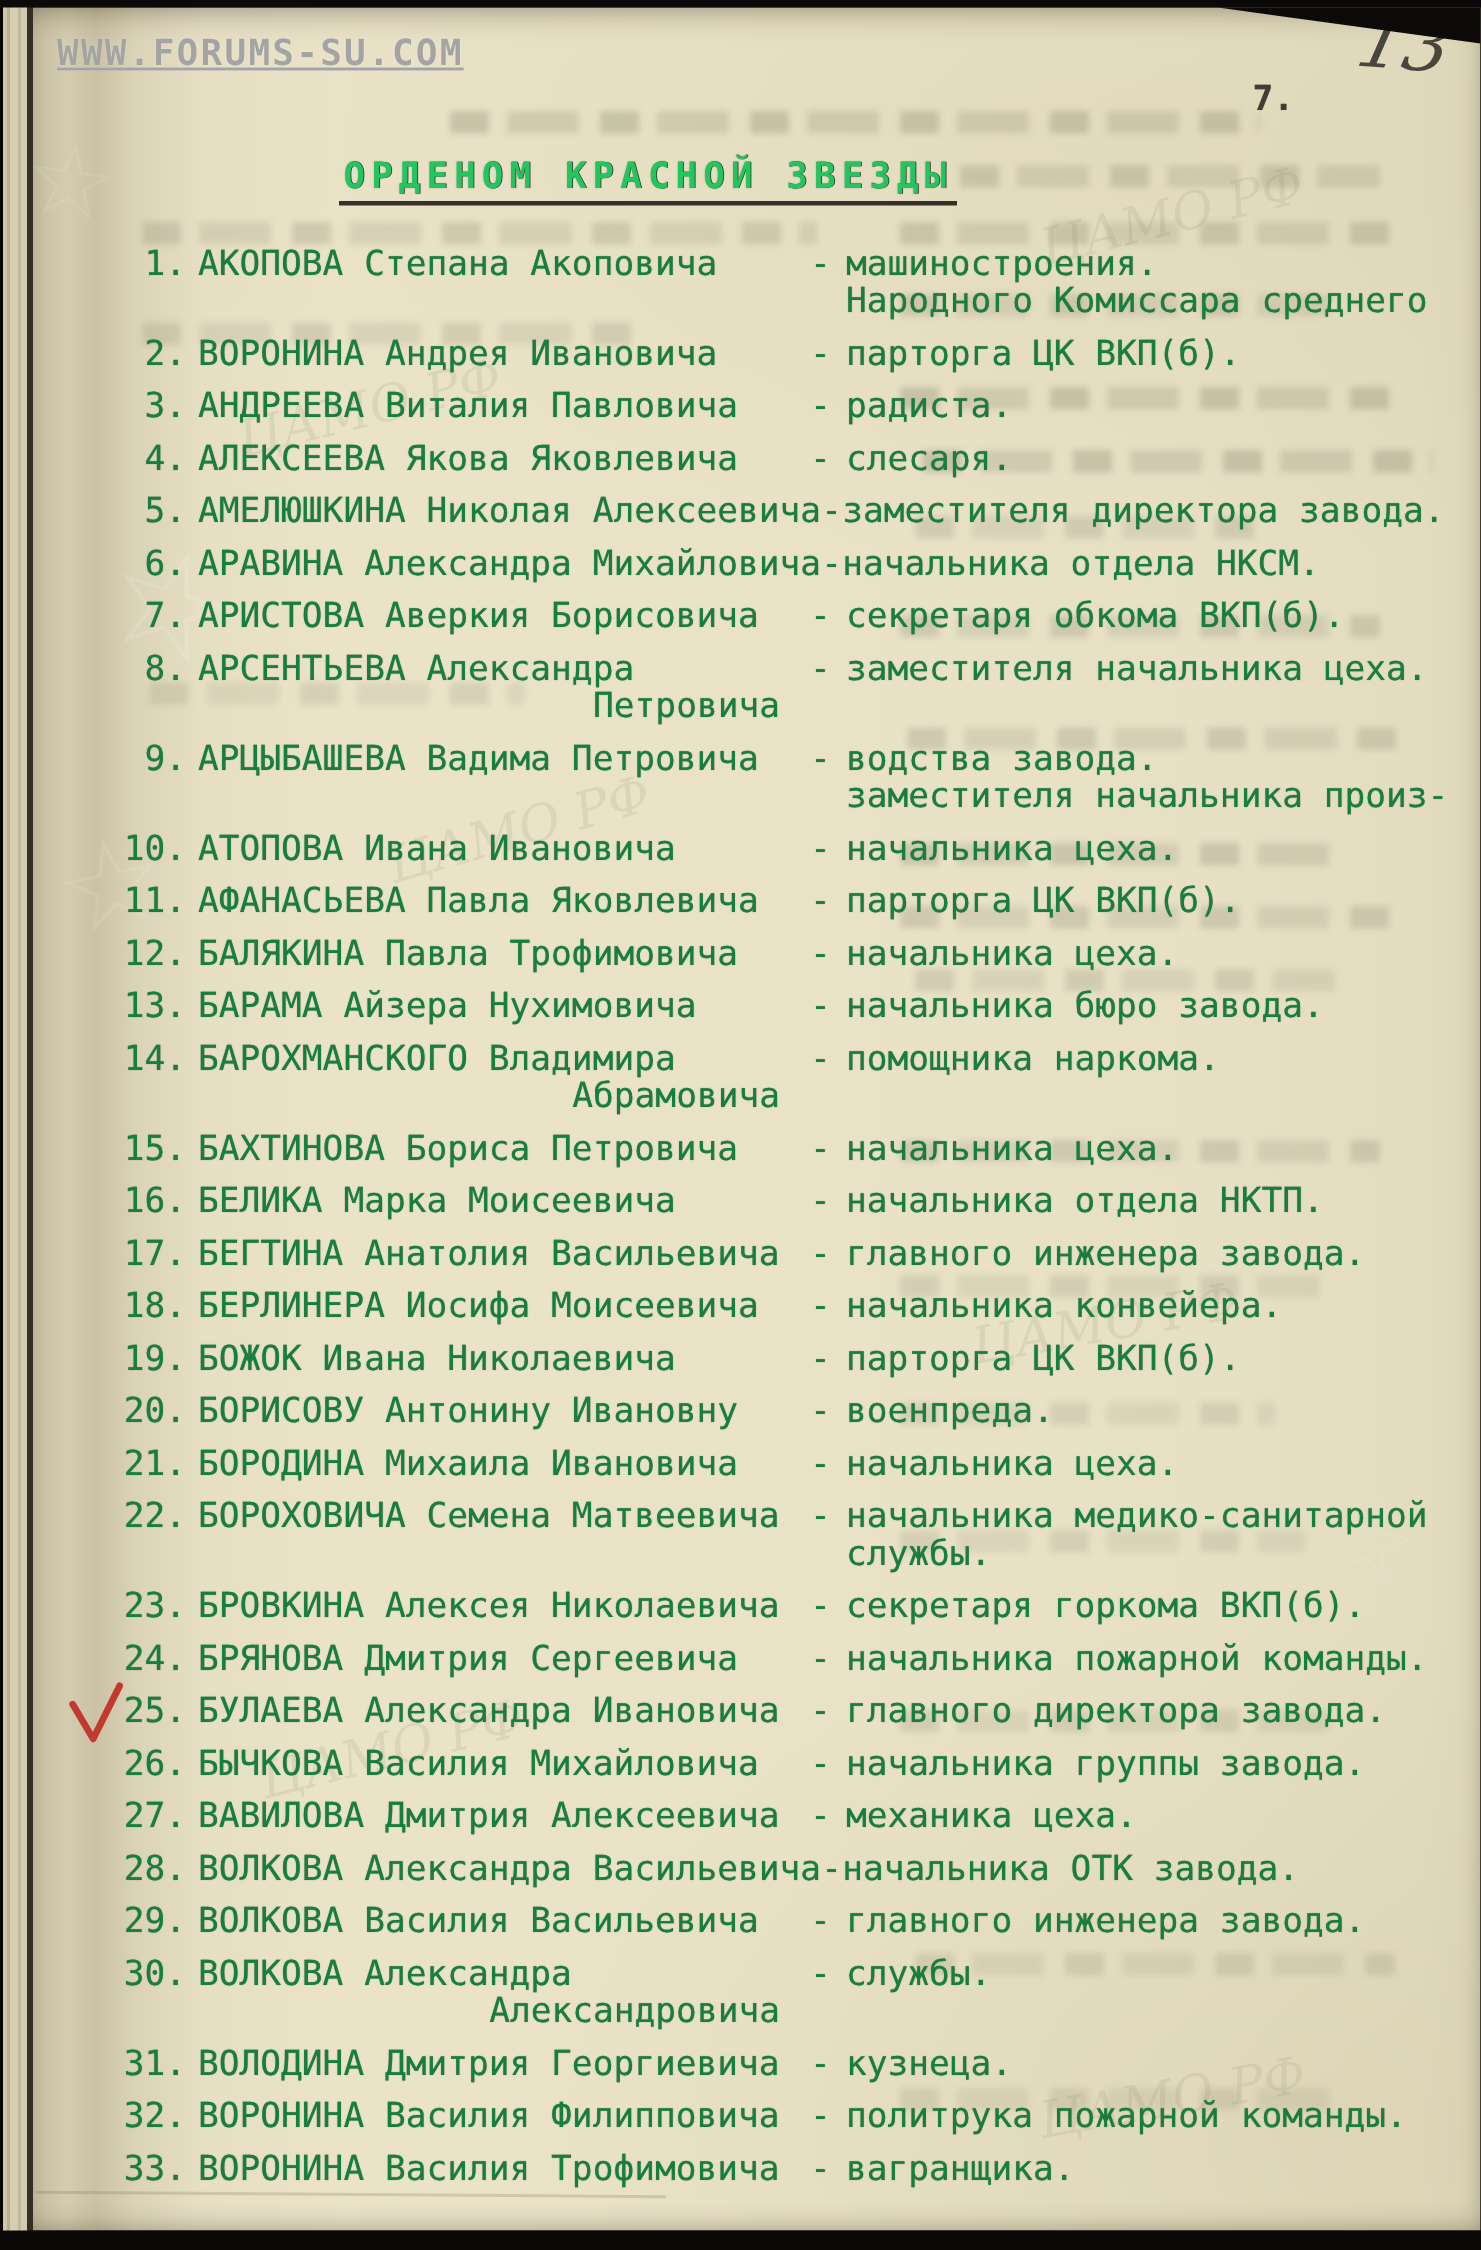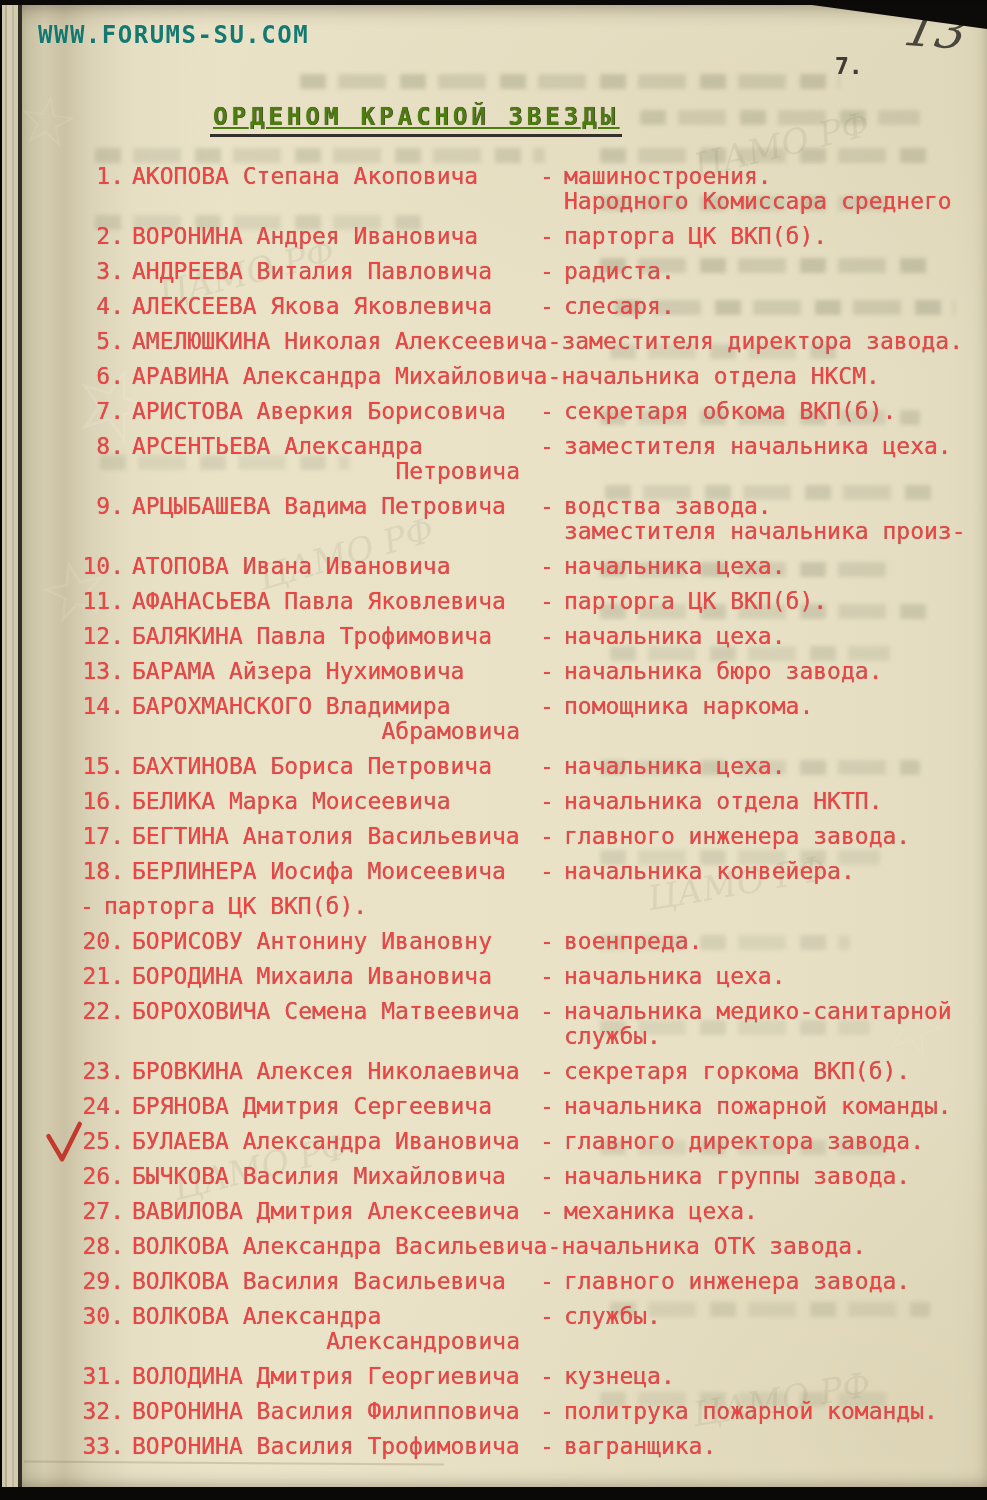--- a/index.html
+++ b/index.html
@@ -39,46 +39,45 @@
   .bottom-edge{position:absolute;left:0;right:0;bottom:0;height:13px;background:#0a0907}
   .bottom-line{
     position:absolute;left:24px;bottom:36px;width:420px;height:2px;
     background:rgba(120,100,60,.22);transform:rotate(.4deg);
   }
 
   
   .sheet{position:absolute;inset:0}
 
   .site-watermark{
-    position:absolute;left:38px;top:22px;color:#0f766e;
+    position:absolute;left:38px;top:22px;color:#a3a3a3;
     font:bold 24px/1.1 "DejaVu Sans Mono",monospace;letter-spacing:1.5px;
-    text-shadow:0 0 1px rgba(255,255,255,.55);opacity:.97;
+    text-shadow:0 0 1px rgba(255,255,255,.55);opacity:.97;text-decoration:underline;
   }
   .hand-number{
     position:absolute;left:906px;top:6px;
     font:italic 48px/1 "DejaVu Serif",serif;color:#34322c;
     transform:rotate(4deg) skewX(-9deg);opacity:.88;
   }
   .typed-number{
     position:absolute;left:835px;top:55px;
     font:bold 23px/1 "DejaVu Sans Mono",monospace;color:#423d32;
     text-shadow:0 0 .6px rgba(60,55,45,.5);
   }
   .title{
-    position:absolute;left:210px;top:102px;margin:0;
+    position:absolute;left:226px;top:102px;margin:0;
     font:bold 24px/30px "DejaVu Sans Mono",monospace;letter-spacing:4px;
-    color:#4d7c0f;border-bottom:3px solid #35312a;padding:0 3px 2px 3px;
+    color:#22c55e;border-bottom:3px solid #35312a;padding:0 3px 2px 3px;
     text-shadow:.5px 0 0 #312d26, 0 0 1px rgba(49,45,38,.4);
-    text-decoration:underline;
   }
 
   .list{position:absolute;left:0;right:0;top:150px;padding:14px 0 0 80px}
   .entry{
     position:relative;display:flex;margin-bottom:10px;
-    font:23px/25px "DejaVu Sans Mono",monospace;color:#ef4444;
+    font:23px/25px "DejaVu Sans Mono",monospace;color:#15803d;
     text-shadow:0 0 .7px rgba(46,42,35,.55);
   }
   .left{width:460px;flex:none}
   .entry.tight .left{width:auto}
   .numname{white-space:nowrap}
   .num{display:inline-block;min-width:44px;margin-right:8px;text-align:right}
   .name2{padding-left:70px;width:370px;text-align:right}
   .right{flex:1;display:flex;align-items:flex-start}
   .dash{width:24px;flex:none}
   .entry.tight .dash{width:14px}
@@ -403,20 +402,24 @@
     <div class="right">
       <span class="dash">-</span>
       <span class="postext">
         <span class="pos-line">начальника конвейера.</span>
 
       </span>
     </div>
   </div>
         <div class="entry">
 
+    <div class="left">
+      <div class="numname"><span class="num">19.</span><span class="name">БОЖОК Ивана Николаевича</span></div>
+
+    </div>
     <div class="right">
       <span class="dash">-</span>
       <span class="postext">
         <span class="pos-line">парторга ЦК ВКП(б).</span>
 
       </span>
     </div>
   </div>
         <div class="entry">
 

